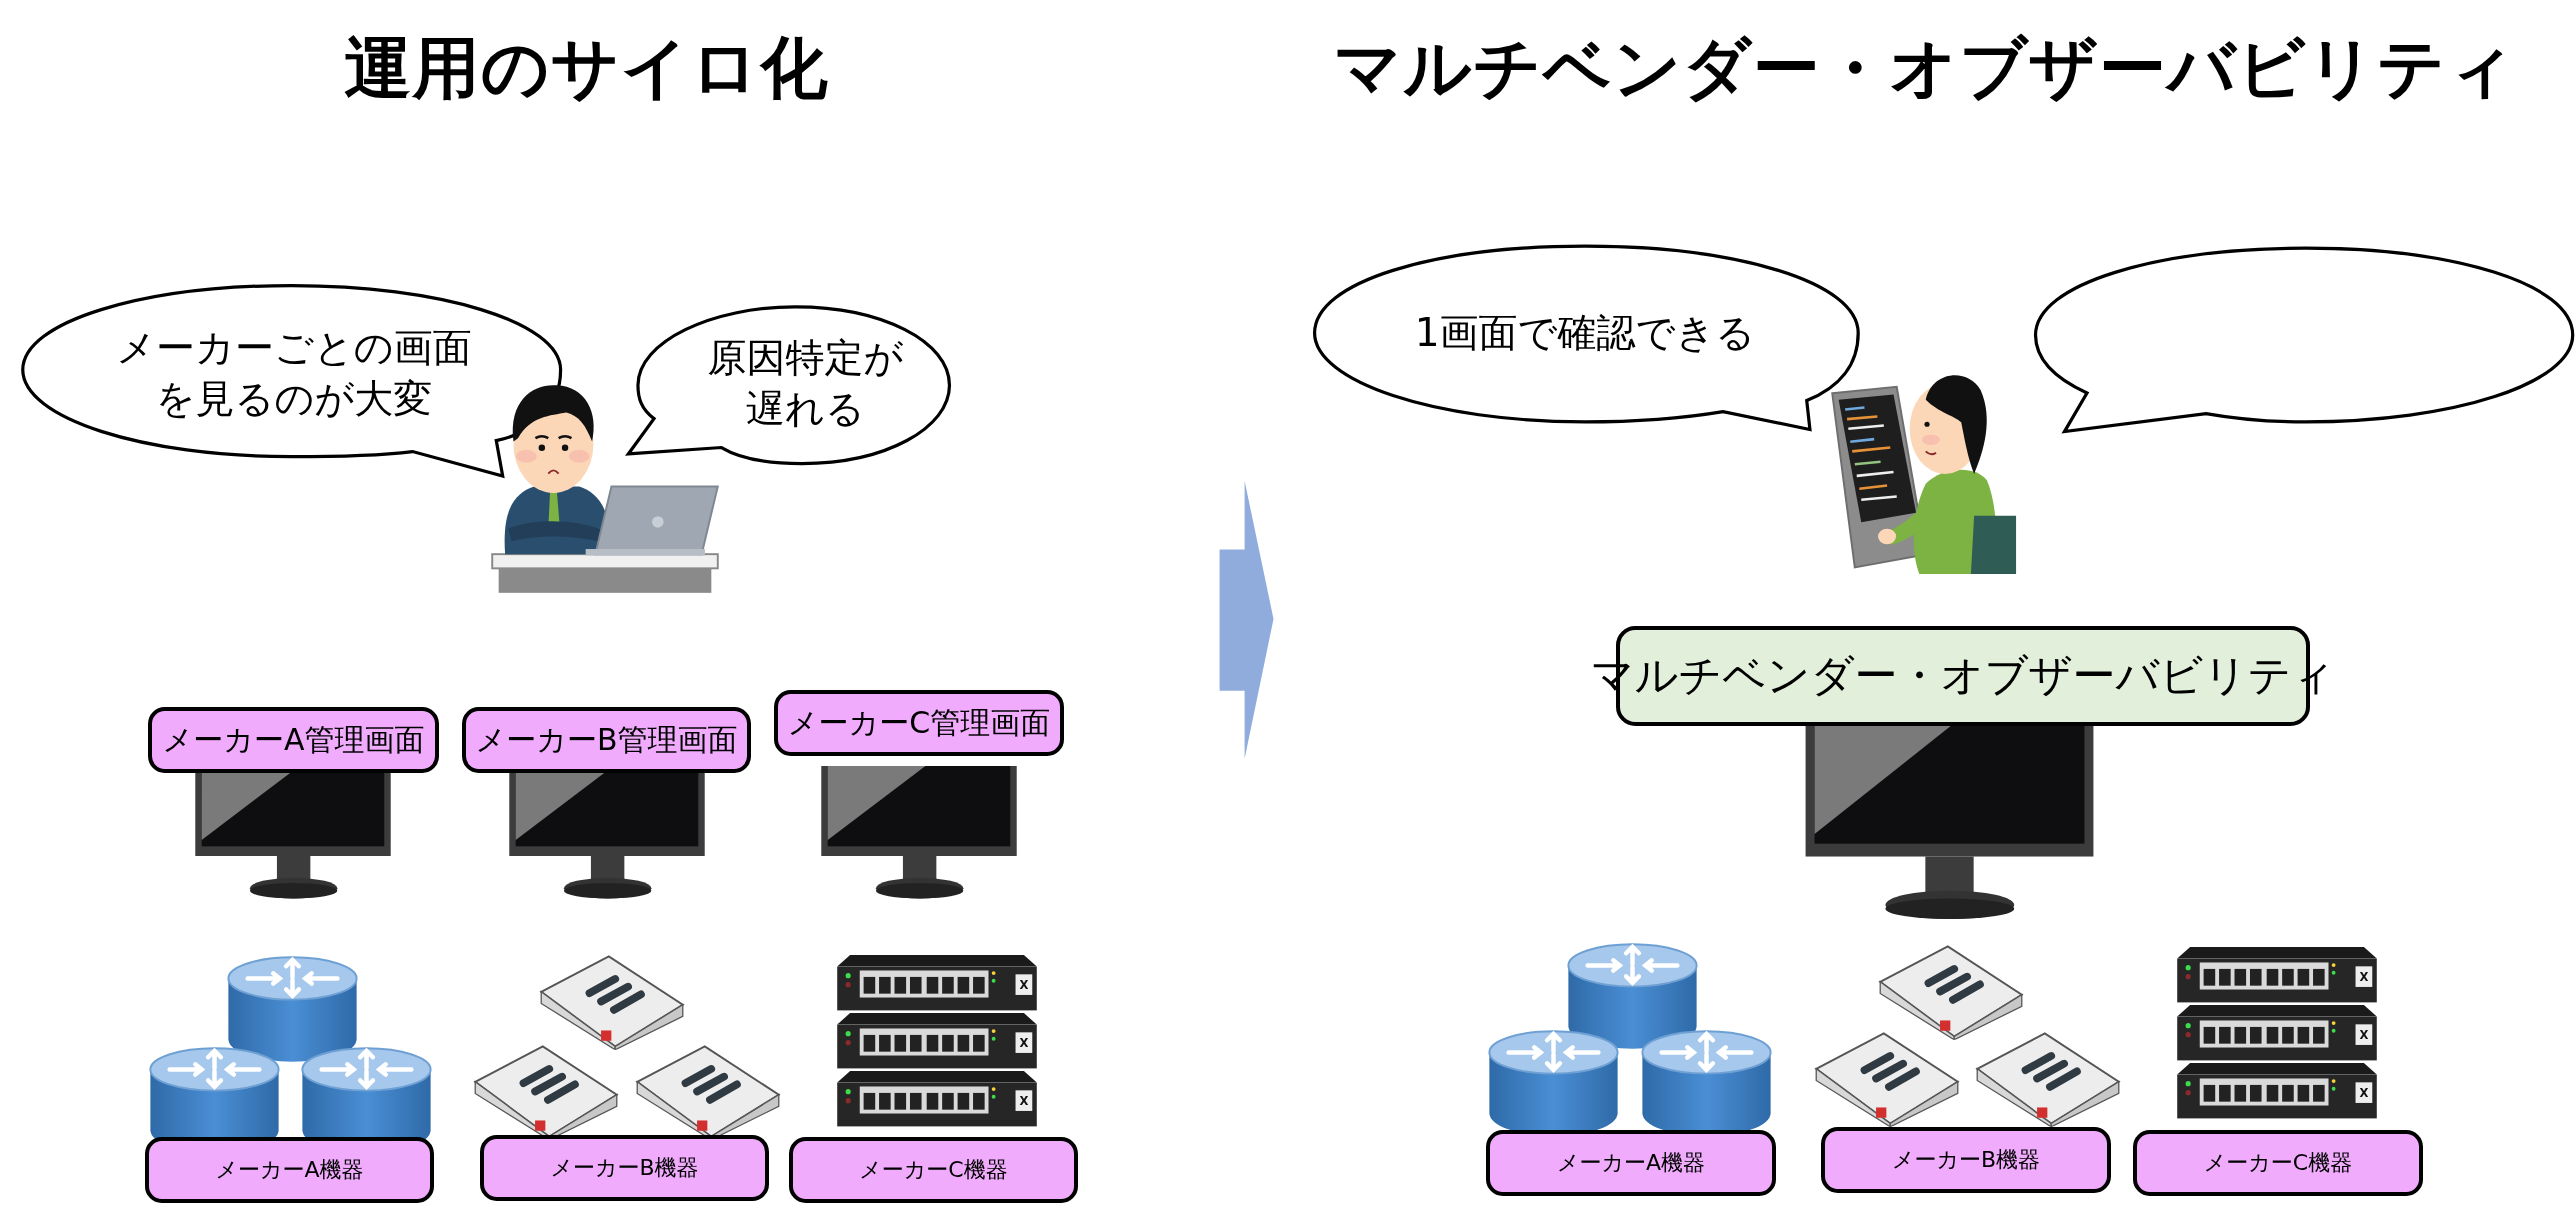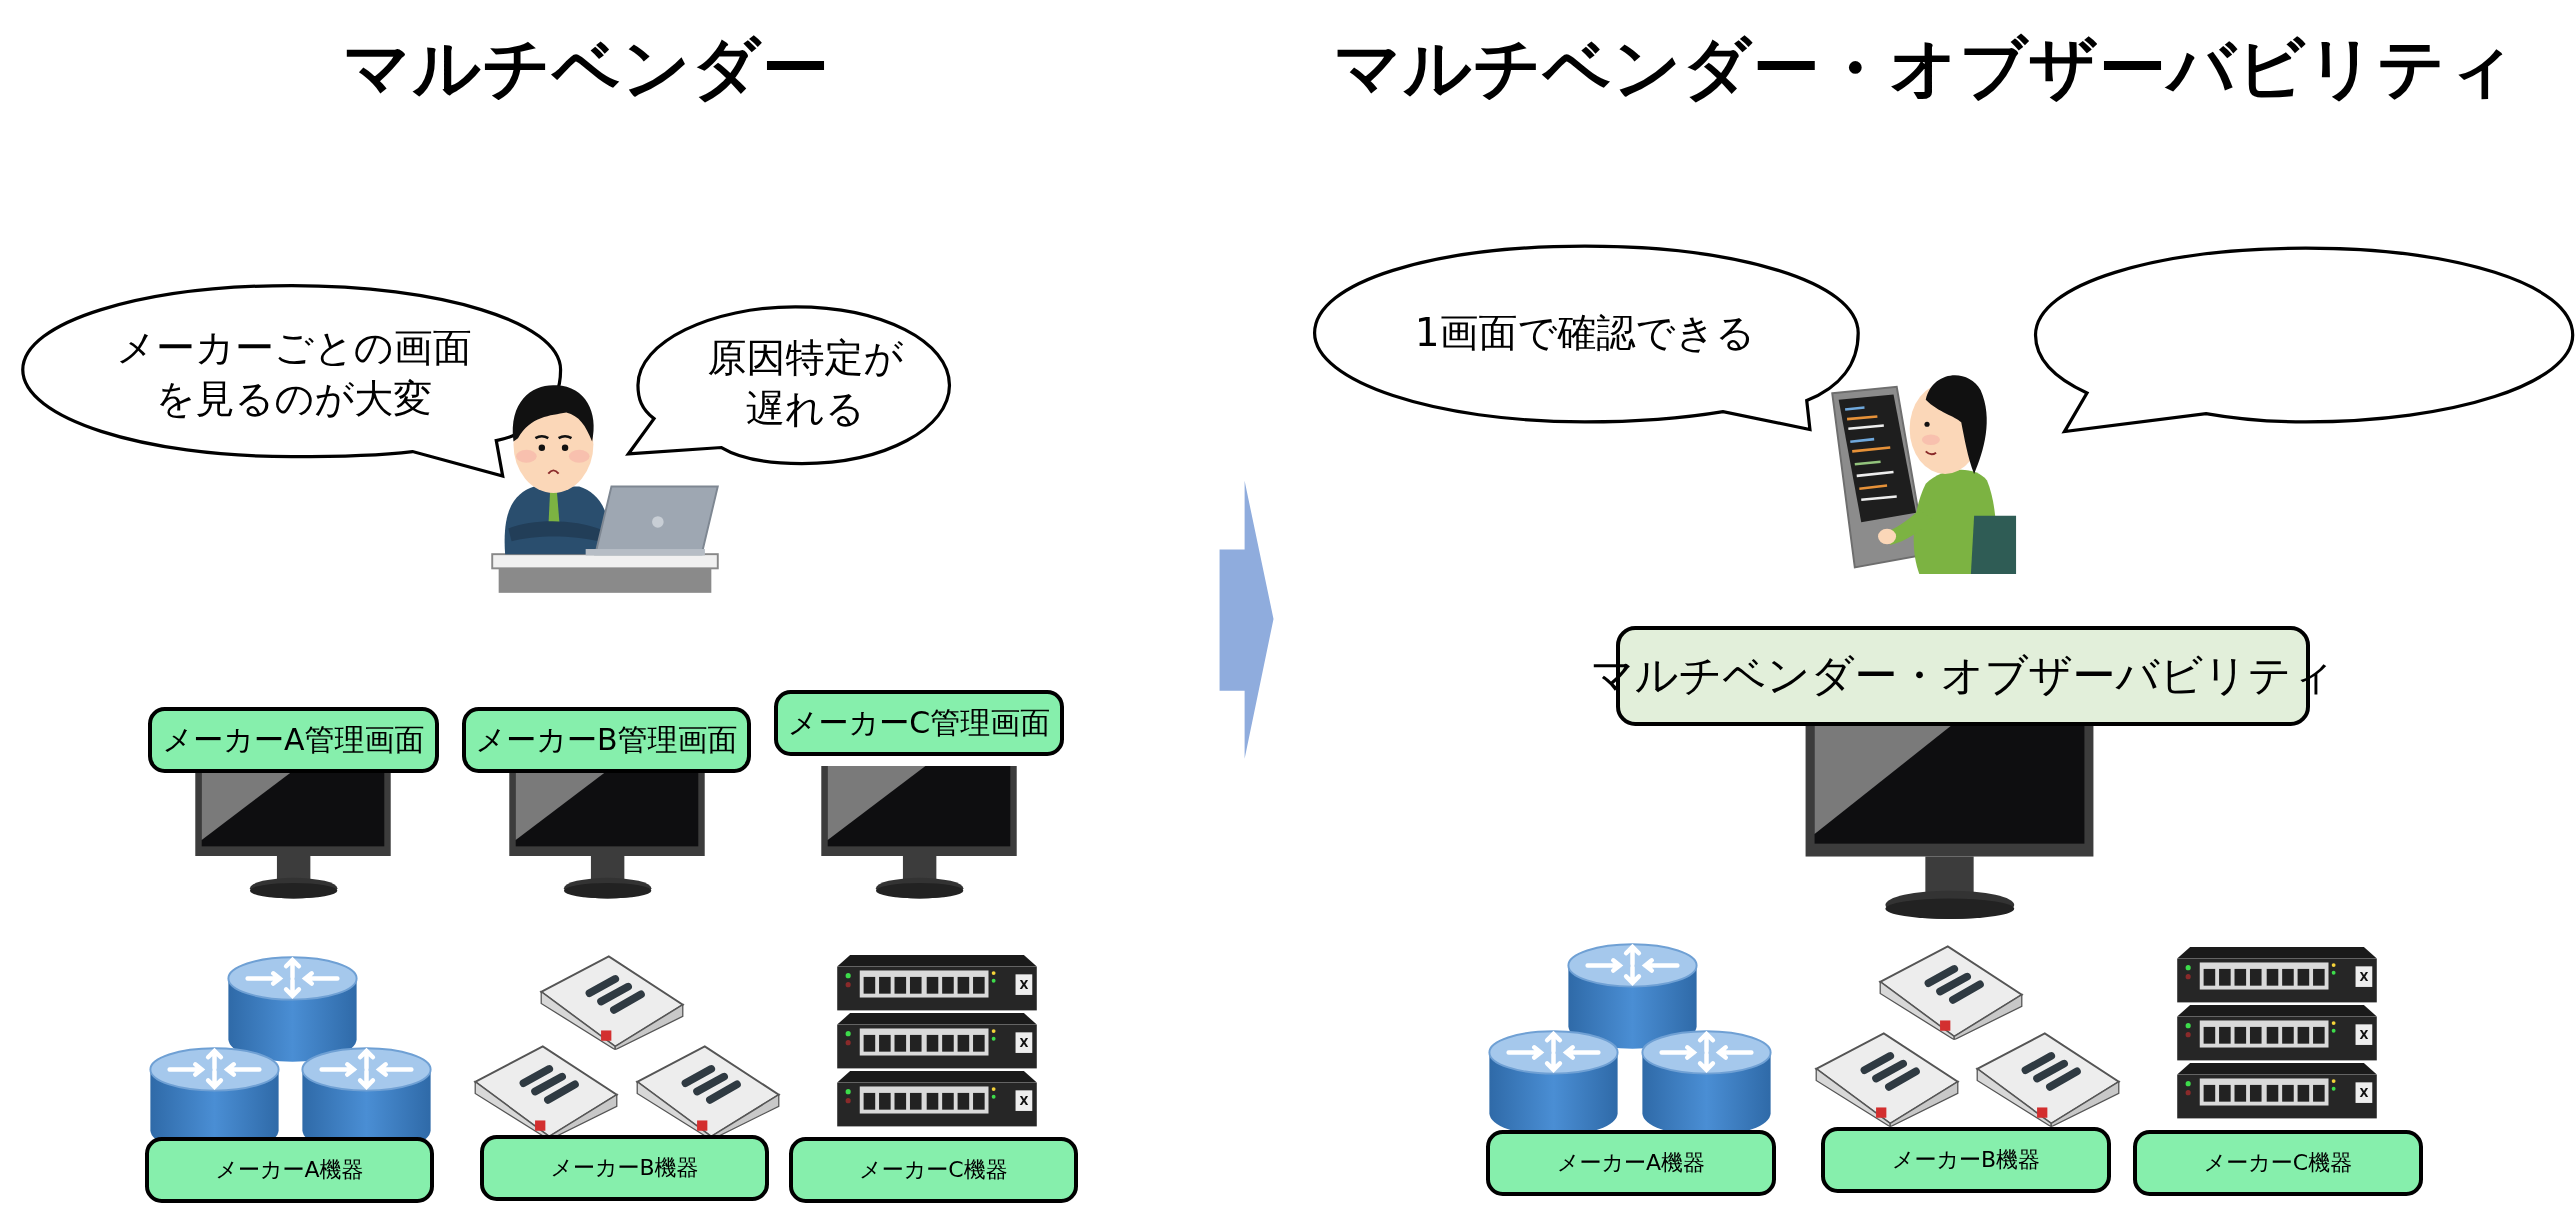--- a/index.html
+++ b/index.html
@@ -2,31 +2,31 @@
 <html style="font-size:10.3px"><head>
 <meta charset="utf-8">
 <style>
   html,body{margin:0;padding:0;background:#fff;}
   body{width:2576px;height:1206px;position:relative;overflow:hidden;font-family:"DejaVu Sans","Liberation Sans",sans-serif;color:#000;}
   .abs{position:absolute;}
   .title{position:absolute;text-align:center;font-weight:bold;font-size:67px;line-height:1.65;letter-spacing:1.3px;}
   .bubble{position:absolute;}
   .bubble svg{position:absolute;left:0;top:0;overflow:visible;}
   .bubble-text{position:absolute;display:flex;align-items:center;justify-content:center;text-align:center;font-size:39px;line-height:1.3;white-space:pre-line;}
-  .label-box{position:absolute;background:#86efac;border:4.5px solid #000;border-radius:16.7px;box-sizing:border-box;display:flex;align-items:center;justify-content:center;font-size:30px;white-space:nowrap;}
+  .label-box{position:absolute;background:#f0abfc;border:4.5px solid #000;border-radius:16.7px;box-sizing:border-box;display:flex;align-items:center;justify-content:center;font-size:30px;white-space:nowrap;}
   .label-box.green{background:#E2EFDA;font-size:43px;border-radius:19.3px;}
   .label-box.dev{font-size:22px;}
   .monitor{position:absolute;}
   .device{position:absolute;}
 </style>
 </head>
 <body>
 
 <div class="title" style="left:245px;top:13px;width:683px;">
-  <div>マルチベンダー</div>
+  <div>運用のサイロ化</div>
 </div>
 
 <div class="title" style="left:1307px;top:13px;width:1236px;">マルチベンダー・オブザーバビリティ</div>
 
 <div class="bubble" style="left:20px;top:283px;width:544px;height:193px;">
   <svg width="544" height="193" viewBox="0 0 845 300">
     <path d="M422,4 C650,4 840,60 840,135 C840,200 790,235 740,245 L750,300 L610,262 C560,268 490,270 422,270 C190,270 4,210 4,135 C4,60 190,4 422,4 Z" fill="#fff" stroke="#000" stroke-width="5"></path>
   </svg>
   <div class="bubble-text" style="left:26px;top:13px;width:496px;height:155px;">メーカーごとの画面
 を見るのが大変</div>

